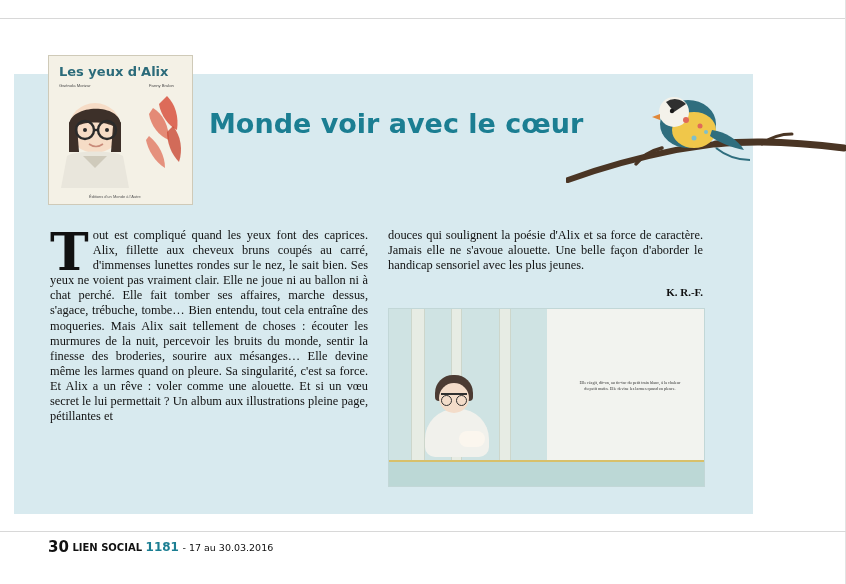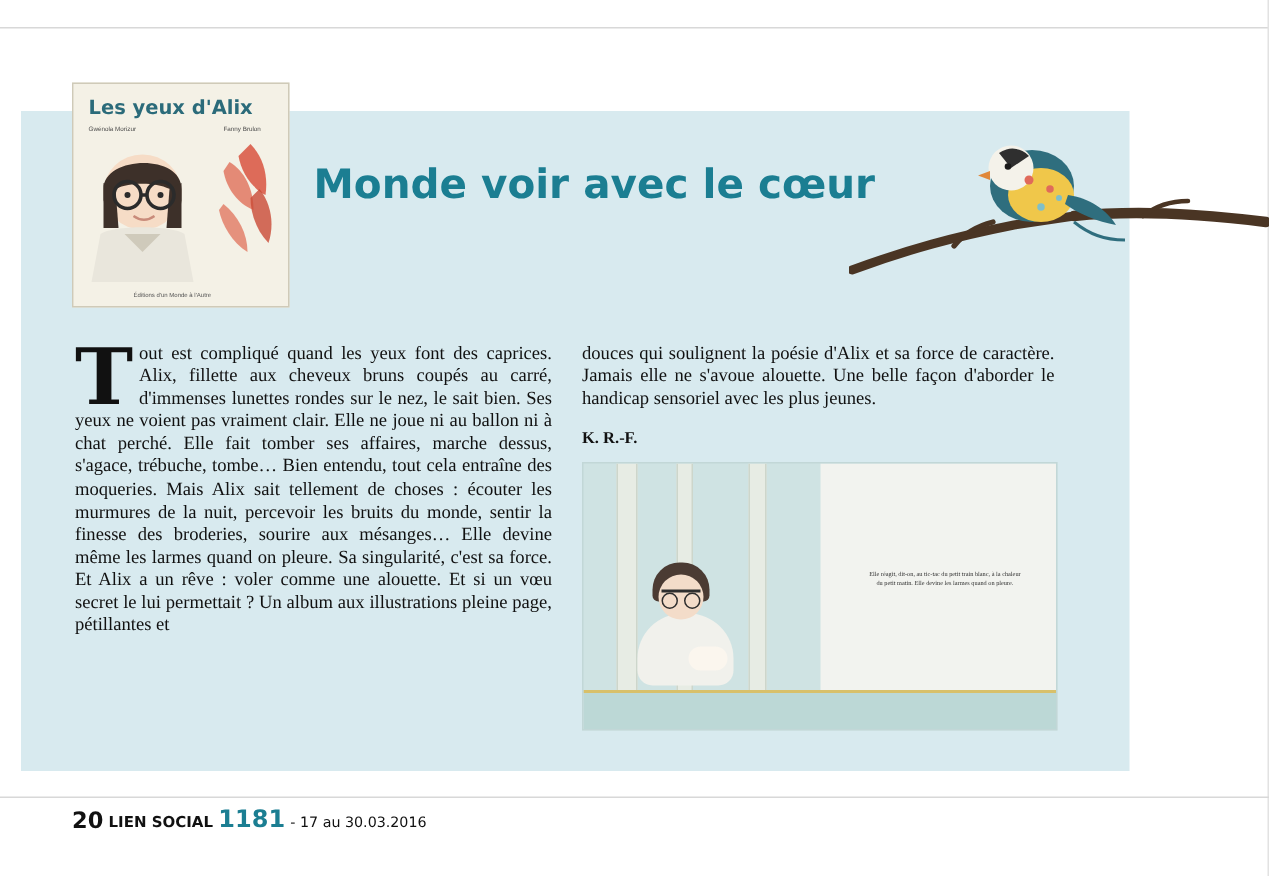--- a/index.html
+++ b/index.html
@@ -100,20 +100,21 @@
     font-size: 52px;
     line-height: 40px;
     padding: 4px 4px 0 0;
     color: #111;
   }
   .signature {
     position: absolute;
     left: 388px;
     top: 286px;
     width: 315px;
+    text-align: right;
     font-size: 11px;
     font-weight: bold;
     font-family: "Liberation Serif", serif;
     color: #111;
   }
   
   .illus {
     position: absolute;
     left: 388px;
     top: 308px;
@@ -222,21 +223,21 @@
     font-size: 11px;
     color: #111;
     font-family: "DejaVu Sans", sans-serif;
   }
   .footer .pg {
     font-size: 15px;
     font-weight: bold;
     vertical-align: -1px;
   }
   .footer .mag { font-weight: bold; font-size: 10px; }
-  .footer .iss { color: #1b7e92; font-weight: bold; font-size: 16px; }
+  .footer .iss { color: #1b7e92; font-weight: bold; font-size: 12px; }
   .footer .dt { font-size: 9.5px; text-align: right; }
   .footer-rule {
     position: absolute;
     left: 0; bottom: 52px;
     width: 846px; height: 1px;
     background: #d8d8d8;
   }
   .right-edge {
     position: absolute;
     right: 0; top: 0;
@@ -331,19 +332,19 @@
     <div class="girl-body"></div>
     <div class="girl-hair"></div>
     <div class="girl-head"></div>
     <div class="girl-glasses"></div>
     <div class="cat"></div>
     <div class="illus-text">Elle réagit, dit-on, au tic-tac du petit train blanc, à la chaleur du petit matin. Elle devine les larmes quand on pleure.</div>
   </div>
 
   <div class="footer-rule"></div>
   <div class="footer">
-    <span class="pg">20</span>
+    <span class="pg">30</span>
     <span class="mag">LIEN SOCIAL</span>
     <span class="iss">1181</span>
     <span class="dt">- 17 au 30.03.2016</span>
   </div>
 
 </div>
 
 </body></html>

